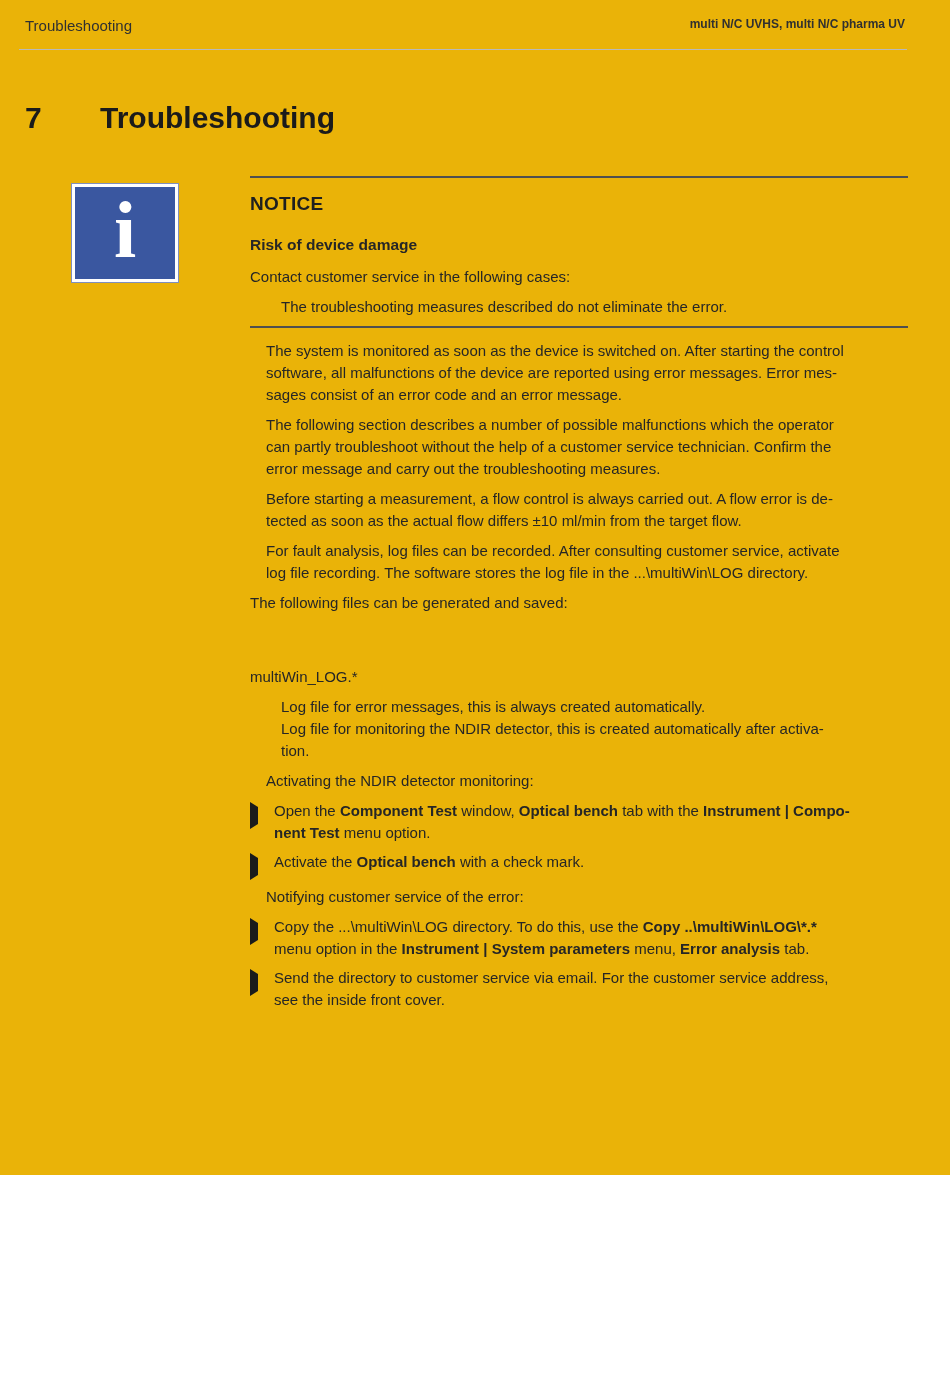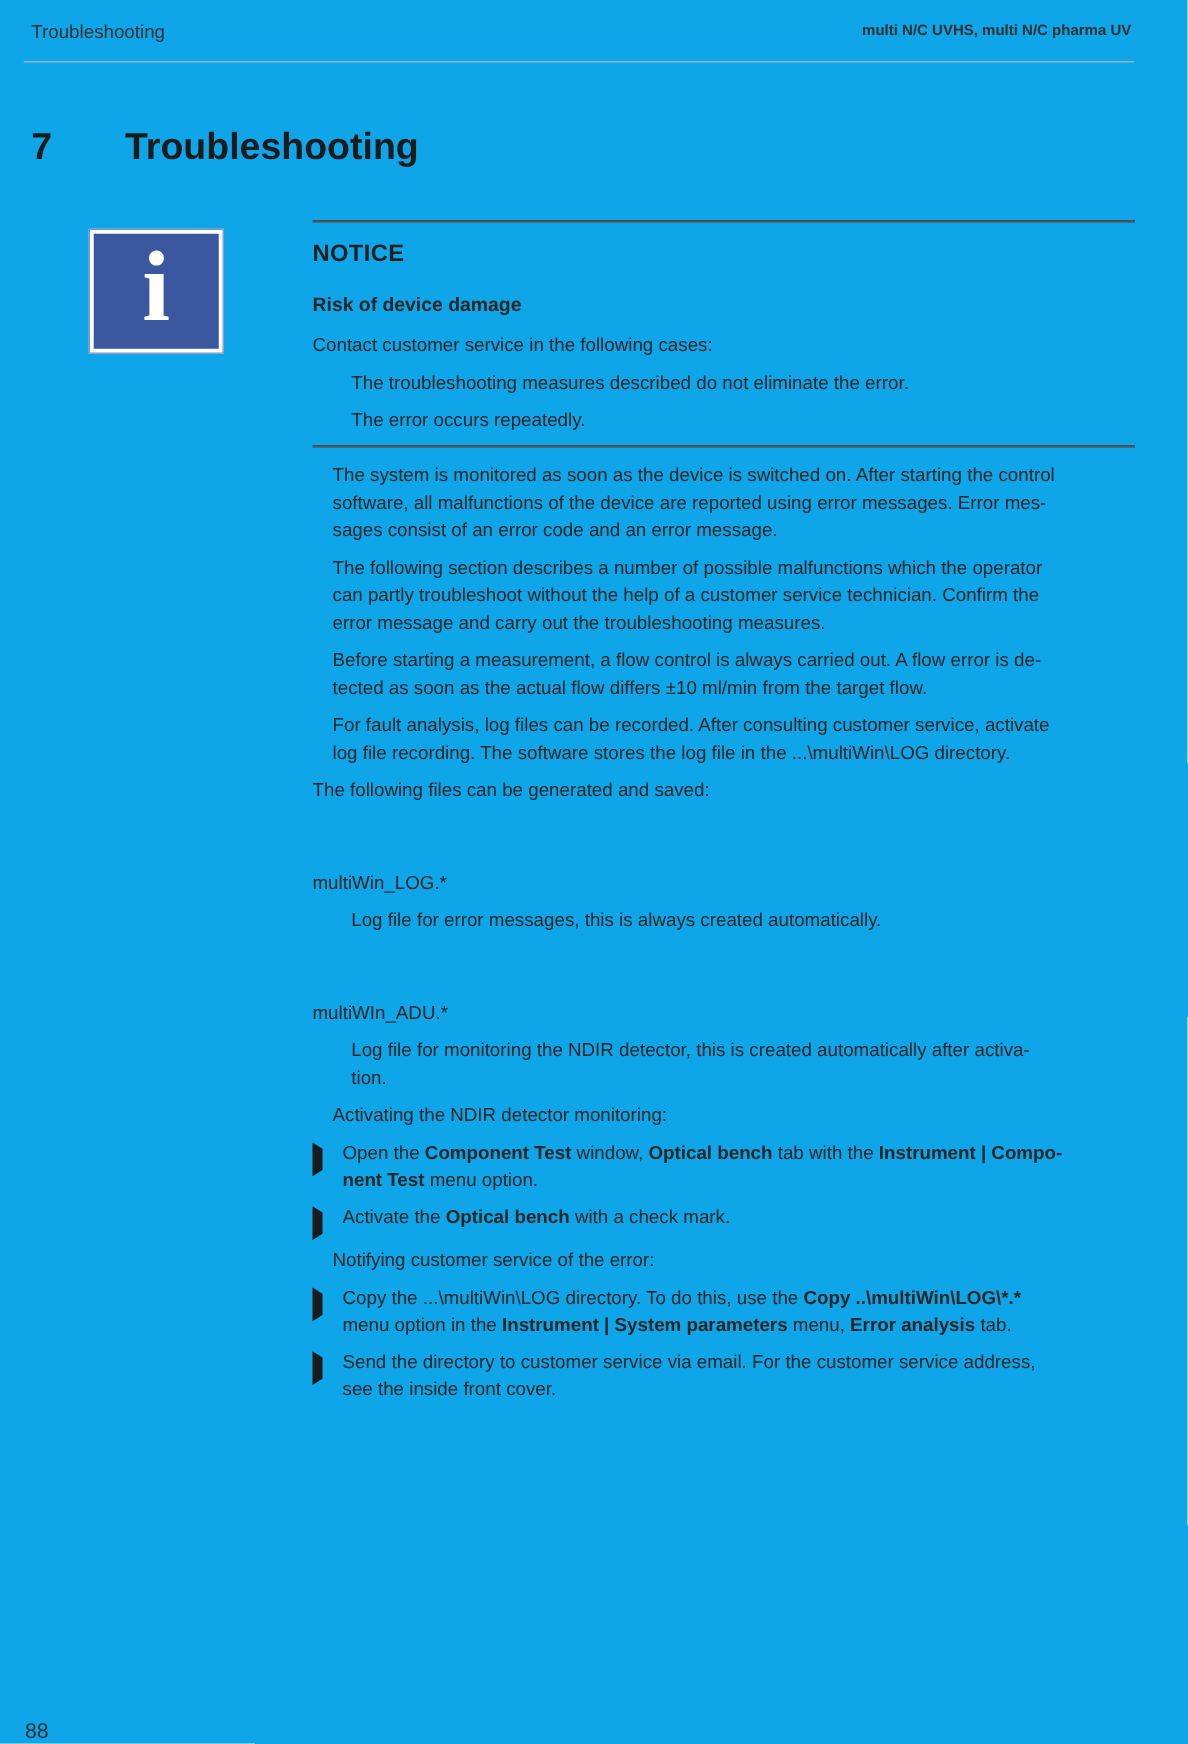--- a/index.html
+++ b/index.html
@@ -1,19 +1,19 @@
 <!DOCTYPE html>
 <html><head>
 <meta charset="utf-8">
 <style>
   html,body{margin:0;padding:0;background:#ffffff;}
   .page{
     position:relative;
-    width:950px;height:1395px;
-    background:#0ea5e9;
+    width:950px;height:1175px;
+    background:#eab308;
     font-family:"Liberation Sans", sans-serif;
     color:#262626;
     overflow:hidden;
   }
   
   .header-left{position:absolute;top:17px;left:25px;font-size:15px;color:#303030;}
   .header-right{position:absolute;top:17px;right:45px;font-size:12px;color:#303030;font-weight:bold;}
   .header-rule{position:absolute;top:49px;left:19px;width:888px;height:1px;background:#b9b9b9;}
   
   .chapter{position:absolute;top:101px;left:25px;font-size:30px;font-weight:bold;color:#1b1b1b;display:flex;}
@@ -90,24 +90,20 @@
 
     <div class="notice-title">NOTICE</div>
     <div class="notice-subtitle">Risk of device damage</div>
     <div class="notice-intro">Contact customer service in the following cases:</div>
 
     <div class="notice-bullets">
       <div class="nbullet">
         <span class="nbullet-marker"><span class="sq"></span></span>
         <span class="pre">The troubleshooting measures described do not eliminate the error.</span>
       </div>
-      <div class="nbullet">
-        <span class="nbullet-marker"><span class="sq"></span></span>
-        <span class="pre">The error occurs repeatedly.</span>
-      </div>
     </div>
 
     <div class="rule rule-bottom"></div>
 
     <div class="para pre">The system is monitored as soon as the device is switched on. After starting the control
 software, all malfunctions of the device are reported using error messages. Error mes-
 sages consist of an error code and an error message.</div>
     <div class="para pre">The following section describes a number of possible malfunctions which the operator
 can partly troubleshoot without the help of a customer service technician. Confirm the
 error message and carry out the troubleshooting measures.</div>
@@ -117,24 +113,20 @@
 log file recording. The software stores the log file in the ...\multiWin\LOG directory.</div>
 
     <div>The following files can be generated and saved:</div>
 
     <div class="file-term">
       <span class="file-marker"><span class="sq2"></span></span>
       <span>multiWin_LOG.*</span>
     </div>
     <div class="file-desc pre">Log file for error messages, this is always created automatically.</div>
 
-    <div class="file-term">
-      <span class="file-marker"><span class="sq2"></span></span>
-      <span>multiWIn_ADU.*</span>
-    </div>
     <div class="file-desc pre">Log file for monitoring the NDIR detector, this is created automatically after activa-
 tion.</div>
 
     <div class="para mt8">Activating the NDIR detector monitoring:</div>
 
     <div class="step">
       <span class="step-marker"><span class="tri"></span></span>
       <span class="step-text pre"><span>Open the </span><span style="font-weight: bold;">Component Test</span><span> window, </span><span style="font-weight: bold;">Optical bench</span><span> tab with the </span><span style="font-weight: bold;">Instrument | Compo-
 nent Test</span><span> menu option.</span></span>
     </div>

